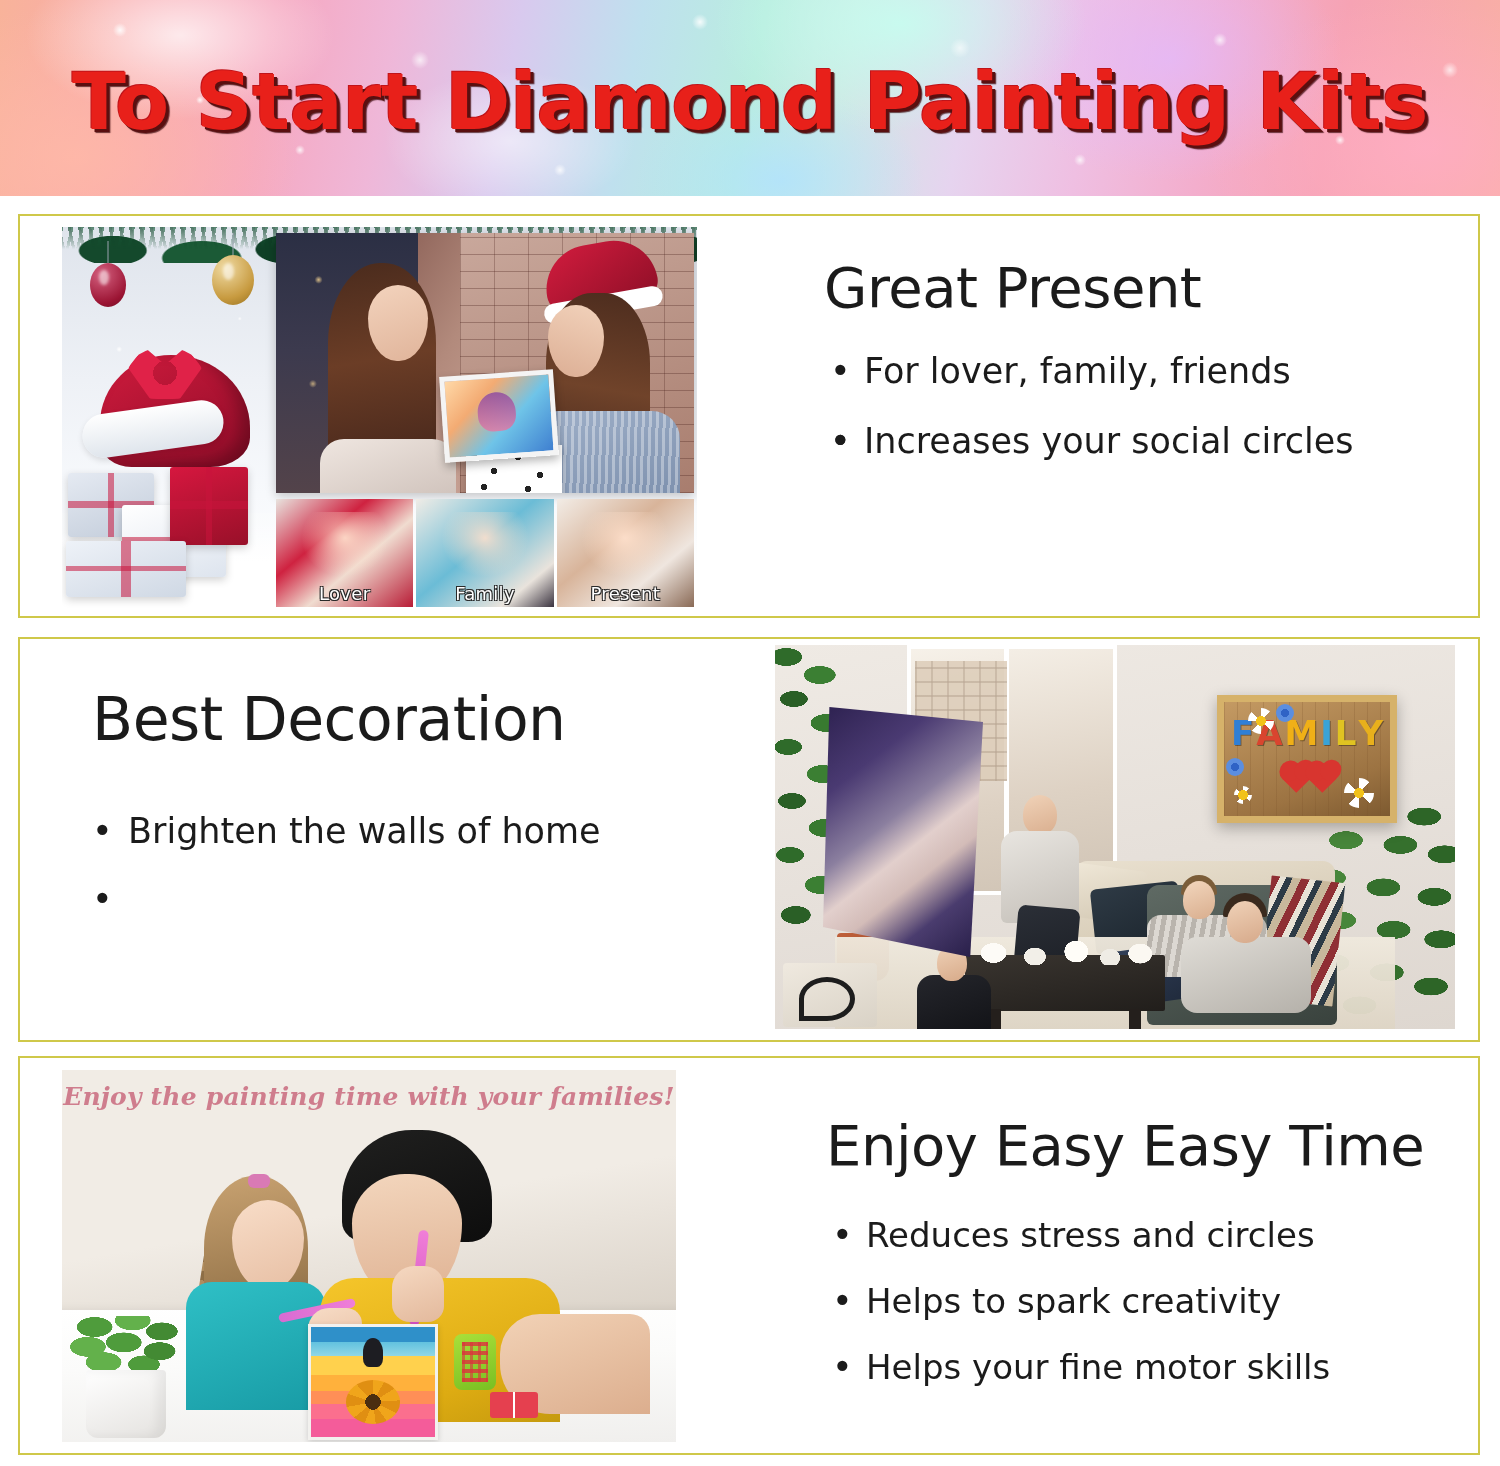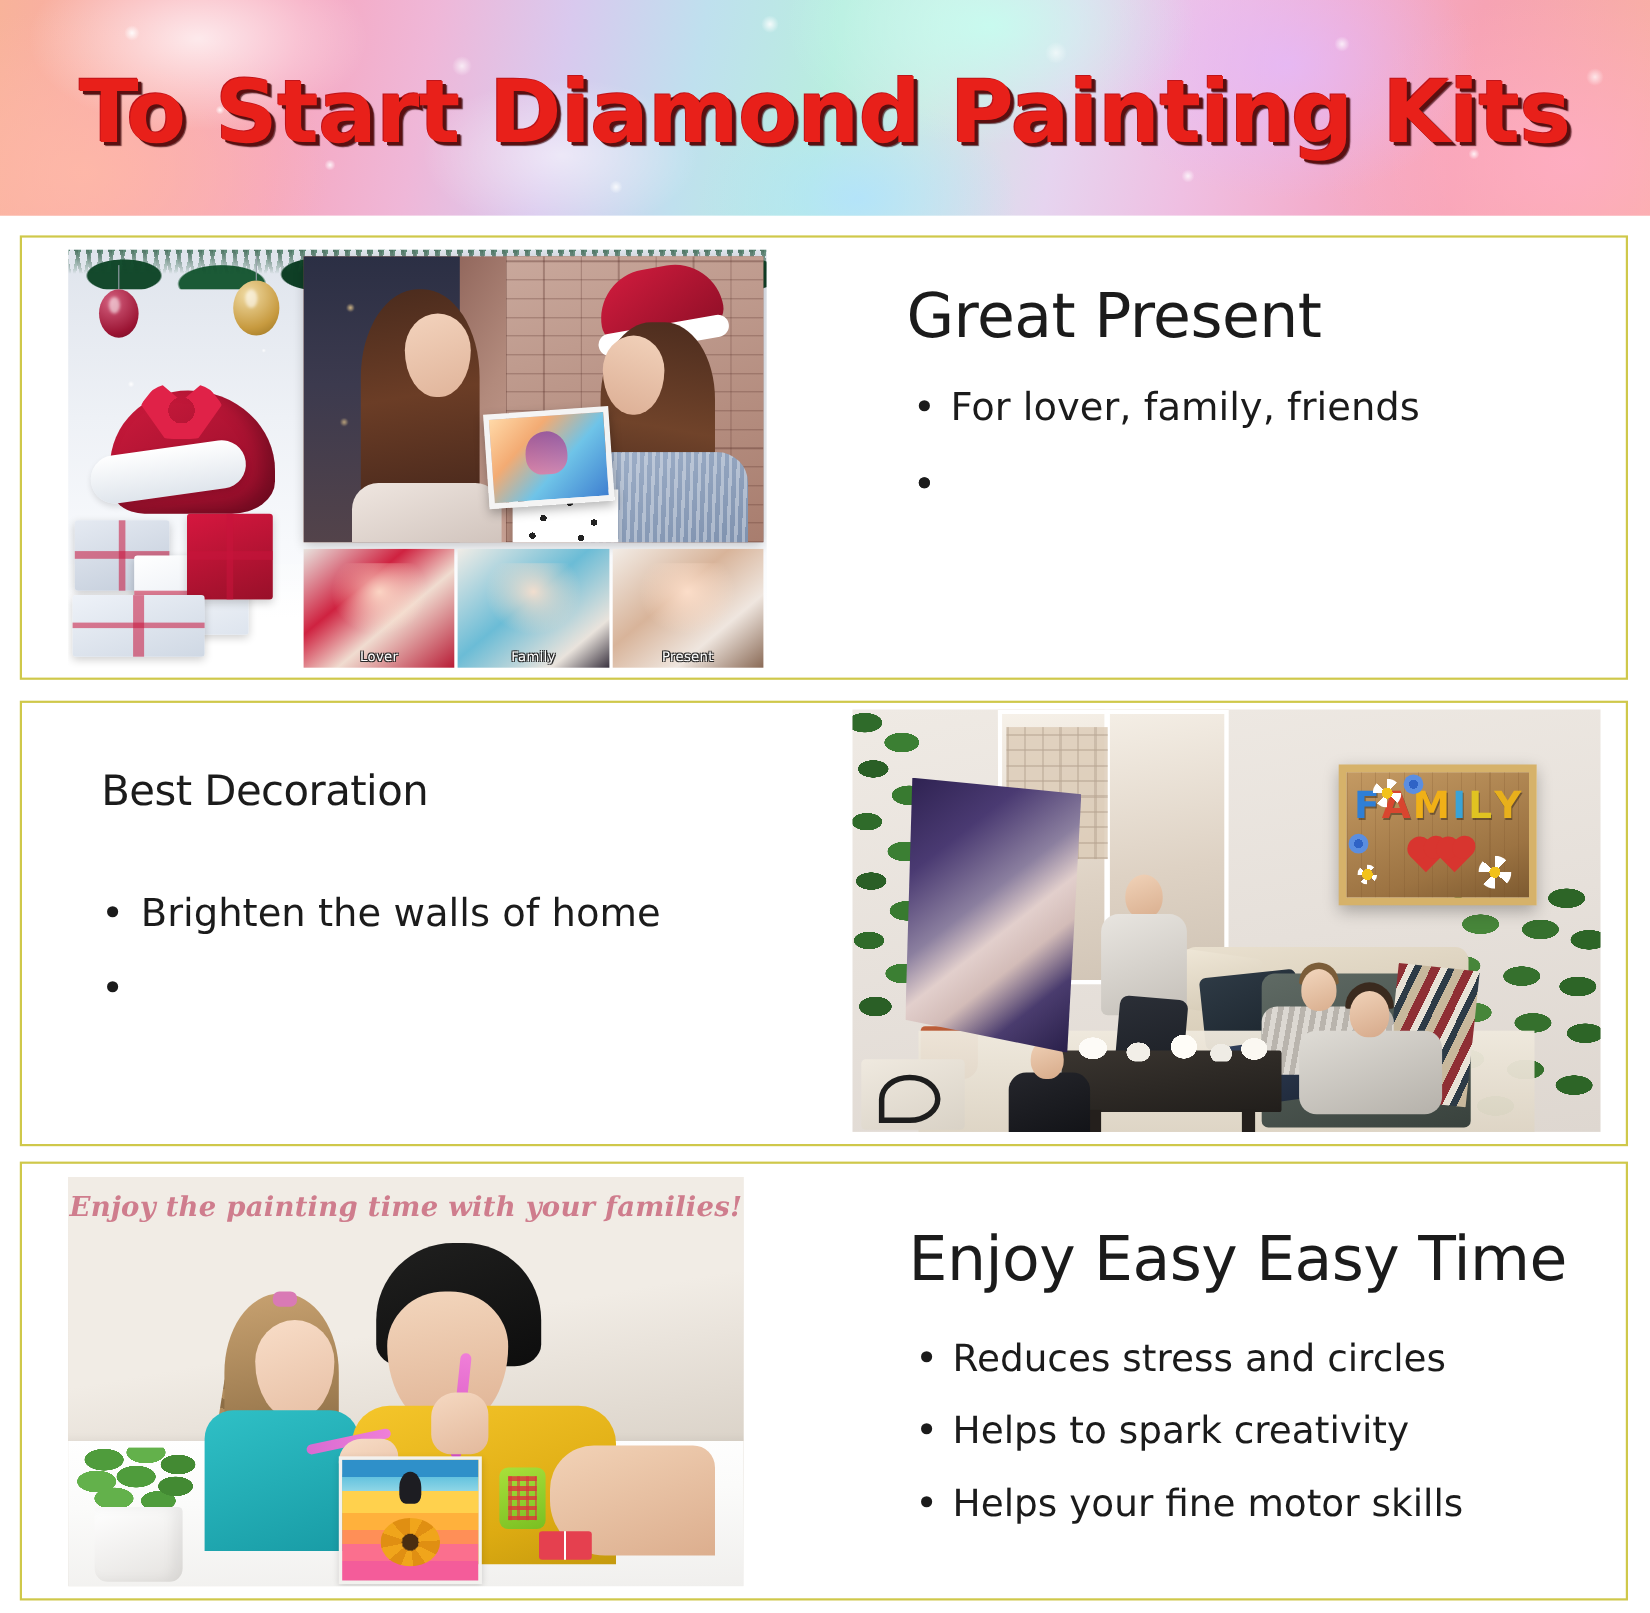--- a/index.html
+++ b/index.html
@@ -122,21 +122,21 @@
     position: absolute;
     left: 6px;
     top: 0;
     font-size: 35px;
     line-height: 70px;
   }
 
   #panel-1 .text-col { left: 804px; top: 42px; }
   #panel-1 .feature-title { margin-bottom: 18px; }
   #panel-2 .text-col { left: 72px; top: 50px; }
-  #panel-2 .feature-title { font-size: 38px; margin-bottom: 48px; }
+  #panel-2 .feature-title { font-size: 60px; margin-bottom: 48px; }
   #panel-2 .bullets li { padding-left: 36px; line-height: 68px; }
   #panel-2 .bullets li .bullet-dot { left: 0; line-height: 68px; }
   #panel-3 .text-col { left: 806px; top: 58px; }
   #panel-3 .feature-title { margin-bottom: 26px; }
   #panel-3 .bullets li { font-size: 34px; line-height: 66px; }
   #panel-3 .bullets li .bullet-dot { line-height: 66px; }
 
   
   #photo-1 {
     position: absolute;
@@ -329,21 +329,21 @@
   
   .xm-row {
     position:absolute; left: 214px; top: 272px; width: 418px; height: 108px;
     display: flex; gap: 3px;
   }
   .xm-cell { position:relative; flex:1; overflow:hidden; }
   .xm-cell .cap {
     position:absolute; left:0; right:0; bottom:3px;
     text-align:center;
     font-family:"DejaVu Sans", sans-serif;
-    font-size: 12px;
+    font-size: 18px;
     color:#ffffff;
     text-shadow: 1px 1px 0 #2a2a2a, -1px 1px 0 #2a2a2a, 1px -1px 0 #2a2a2a, -1px -1px 0 #2a2a2a;
     letter-spacing:.3px;
   }
   .xm-cell.lover  { background: linear-gradient(140deg,#e8e3de 0%, #cf2240 35%, #f0dcd0 60%, #b81c36 100%); }
   .xm-cell.family { background: linear-gradient(140deg,#f0ece6 0%, #6bbcd6 45%, #e9e3dc 80%, #3a3340 100%); }
   .xm-cell.friends{ background: linear-gradient(140deg,#f2ece6 0%, #d8b49a 40%, #efe6df 70%, #8a6a56 100%); }
   .xm-cell::after{
     content:""; position:absolute; left:18%; top:12%; width:64%; height:60%;
     background: radial-gradient(ellipse at 50% 40%, rgba(255,225,205,.9), rgba(255,225,205,0) 70%);
@@ -781,20 +781,21 @@
         <ul class="bullets">
           <li>
             <span class="bullet-dot">•</span>
             <span>For lover, family, friends</span>
           </li>
           <li>
             <span class="bullet-dot">•</span>
           </li>
           <li>
             <span class="bullet-dot">•</span>
+            <span>Increases your social circles</span>
           </li>
         </ul>
       </div>
 
     </div>
   </section>
 
   <section class="panel" id="panel-2">
     <div class="panel-inner">
 

